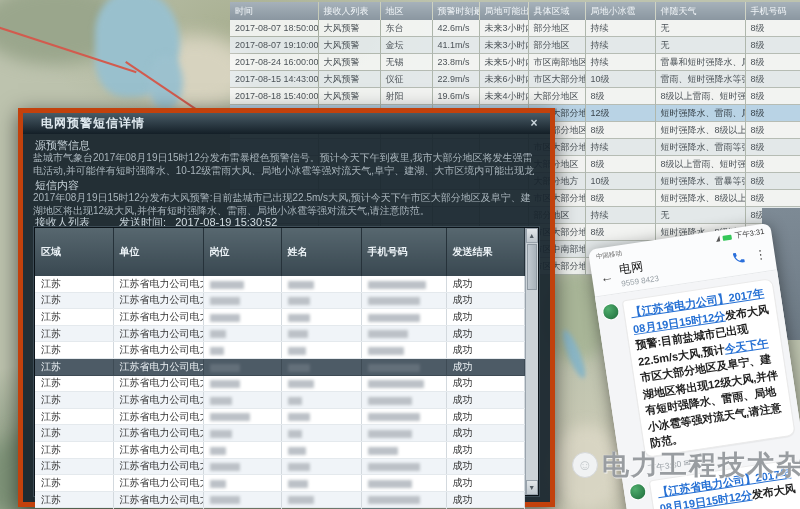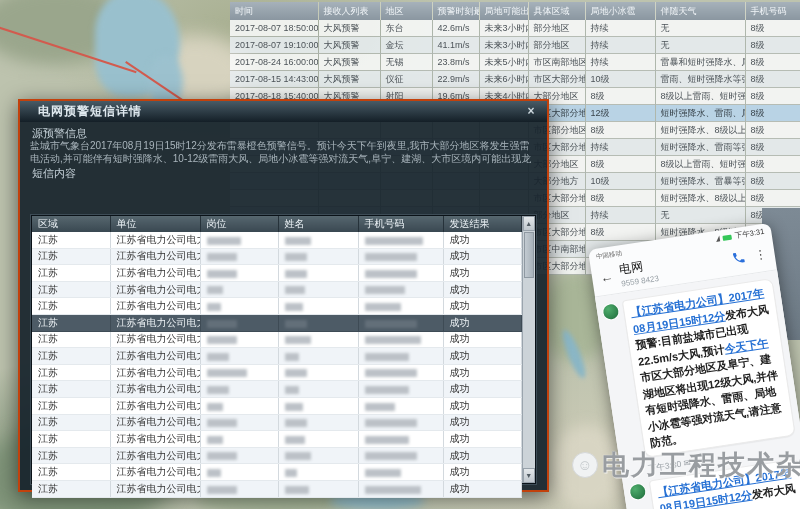--- a/index.html
+++ b/index.html
@@ -20,38 +20,38 @@
     white-space:nowrap;overflow:hidden}
   #alert-table td{height:16px;font-size:9px;color:#4c5358;padding:0 5px;white-space:nowrap;overflow:hidden;
     border-right:1px solid rgba(150,160,170,.35);border-bottom:1px solid rgba(172,180,188,.45);
     background:rgba(252,253,254,.84)}
   #alert-table tr.alt td{background:rgba(233,239,244,.84)}
   #alert-table tr.sel td{background:rgba(185,211,233,.94);color:#39444c}
 
   #gray-panel{left:762px;top:208px;width:38px;height:132px;background:linear-gradient(#7d8a95,#6d7a85);z-index:3}
 
   
-  #modal{left:18px;top:99px;width:527px;height:389px;background:rgba(23,35,44,.93);
-    border:2px solid #c2410c;box-shadow:0 5px 20px rgba(0,0,0,.55);z-index:6}
+  #modal{left:18px;top:108px;width:527px;height:389px;background:rgba(23,35,44,.93);
+    border:5px solid #c2410c;box-shadow:0 5px 20px rgba(0,0,0,.55);z-index:6}
   #modal-title{position:absolute;left:0;top:0;right:0;height:21px;line-height:21px;
     background:linear-gradient(#485b66,#141f27);color:#dfe9ef;font-size:12px;font-weight:bold;
     padding-left:18px;letter-spacing:1px}
   #modal-close{position:absolute;right:8px;top:2px;width:16px;height:16px;line-height:16px;text-align:center;
     color:#cdd8de;font-size:12px;font-weight:bold;cursor:default}
   .mlabel{position:absolute;left:12px;font-size:11px;color:#c6d2d9}
   .mpara{position:absolute;left:10px;width:507px;height:27px;overflow:hidden;font-size:10px;line-height:13px;color:#a9b5bc}
   #meta-row{position:absolute;left:12px;top:102px;font-size:11px;color:#c6d2d9;white-space:nowrap}
   #meta-row .sp{display:inline-block;width:26px}
   #meta-row .val{color:#d3dde2;margin-left:6px}
 
   #rwrap{position:absolute;left:11px;top:114px;width:503px;height:267px;background:#fff;
     border:1px solid #0a1218;box-shadow:0 0 0 1px #3d4c56;display:flex}
   #rtable{border-collapse:collapse;table-layout:fixed;width:489px}
-  #rtable th{height:16px;background:linear-gradient(#57676f,#394851);color:#eef4f8;font-size:10px;font-weight:normal;
-    text-align:left;padding:0 6px;border-right:1px solid #26323a;white-space:nowrap;overflow:hidden}
+  #rtable th{height:16px;background:linear-gradient(#57676f,#394851);color:#eef4f8;font-size:10px;font-weight:bold;
+    text-align:left;padding:16px 6px;border-right:1px solid #26323a;white-space:nowrap;overflow:hidden}
   #rtable td{height:15.6px;font-size:10px;color:#333;padding:0 6px;border-right:1px solid #d3d9de;
     border-bottom:1px solid #e4e9ed;white-space:nowrap;overflow:hidden}
   #rtable tr.alt td{background:#f0f4f8}
   #rtable tr.sel td{background:#4d5b66;color:#eef3f6;border-right-color:#3e4b55;border-bottom-color:#3e4b55}
   .blurbar{display:inline-block;height:8px;background:#bcc1c7;border-radius:1px;filter:blur(1.6px);vertical-align:middle}
   tr.sel .blurbar{opacity:.2}
   #rscroll{width:13px;background:#ccd3d8;border-left:1px solid #9aa4ad;display:flex;flex-direction:column;font-size:7px;color:#525c64}
   .sbtn{height:13px;line-height:13px;text-align:center;background:linear-gradient(#e3e7ea,#bfc7cd);border:1px solid #98a2ab}
   #sthumb{height:44px;margin:1px;background:linear-gradient(90deg,#c2cad1,#a8b2ba);border:1px solid #8f99a2}
   #strack{flex:1}
@@ -302,20 +302,26 @@
 </table>
 
 <div id="gray-panel" class="abs"></div>
 
 <div id="modal" class="abs">
   <div id="modal-title">电网预警短信详情</div>
   <div id="modal-close">×</div>
   <div class="mlabel" style="top:25px">源预警信息</div>
   <div class="mpara" style="top:38px">盐城市气象台2017年08月19日15时12分发布雷暴橙色预警信号。预计今天下午到夜里,我市大部分地区将发生强雷电活动,并可能伴有短时强降水、10-12级雷雨大风、局地小冰雹等强对流天气,阜宁、建湖、大市区境内可能出现龙卷。</div>
   <div class="mlabel" style="top:65px">短信内容</div>
+  <div class="mpara" style="top:78px">2017年08月19日15时12分发布大风预警:目前盐城市已出现22.5m/s大风,预计今天下午市区大部分地区及阜宁、建湖地区将出现12级大风,并伴有短时强降水、雷雨、局地小冰雹等强对流天气,请注意防范。</div>
+  <div id="meta-row">
+    <span>接收人列表</span><span class="sp"></span>
+    <span>发送时间:</span>
+    <span class="val">2017-08-19 15:30:52</span>
+  </div>
   <div id="rwrap">
     <table id="rtable">
       <colgroup>
           <col style="width:78px">
           <col style="width:90px">
           <col style="width:78px">
           <col style="width:80px">
           <col style="width:85px">
           <col style="width:78px">
         </colgroup>

